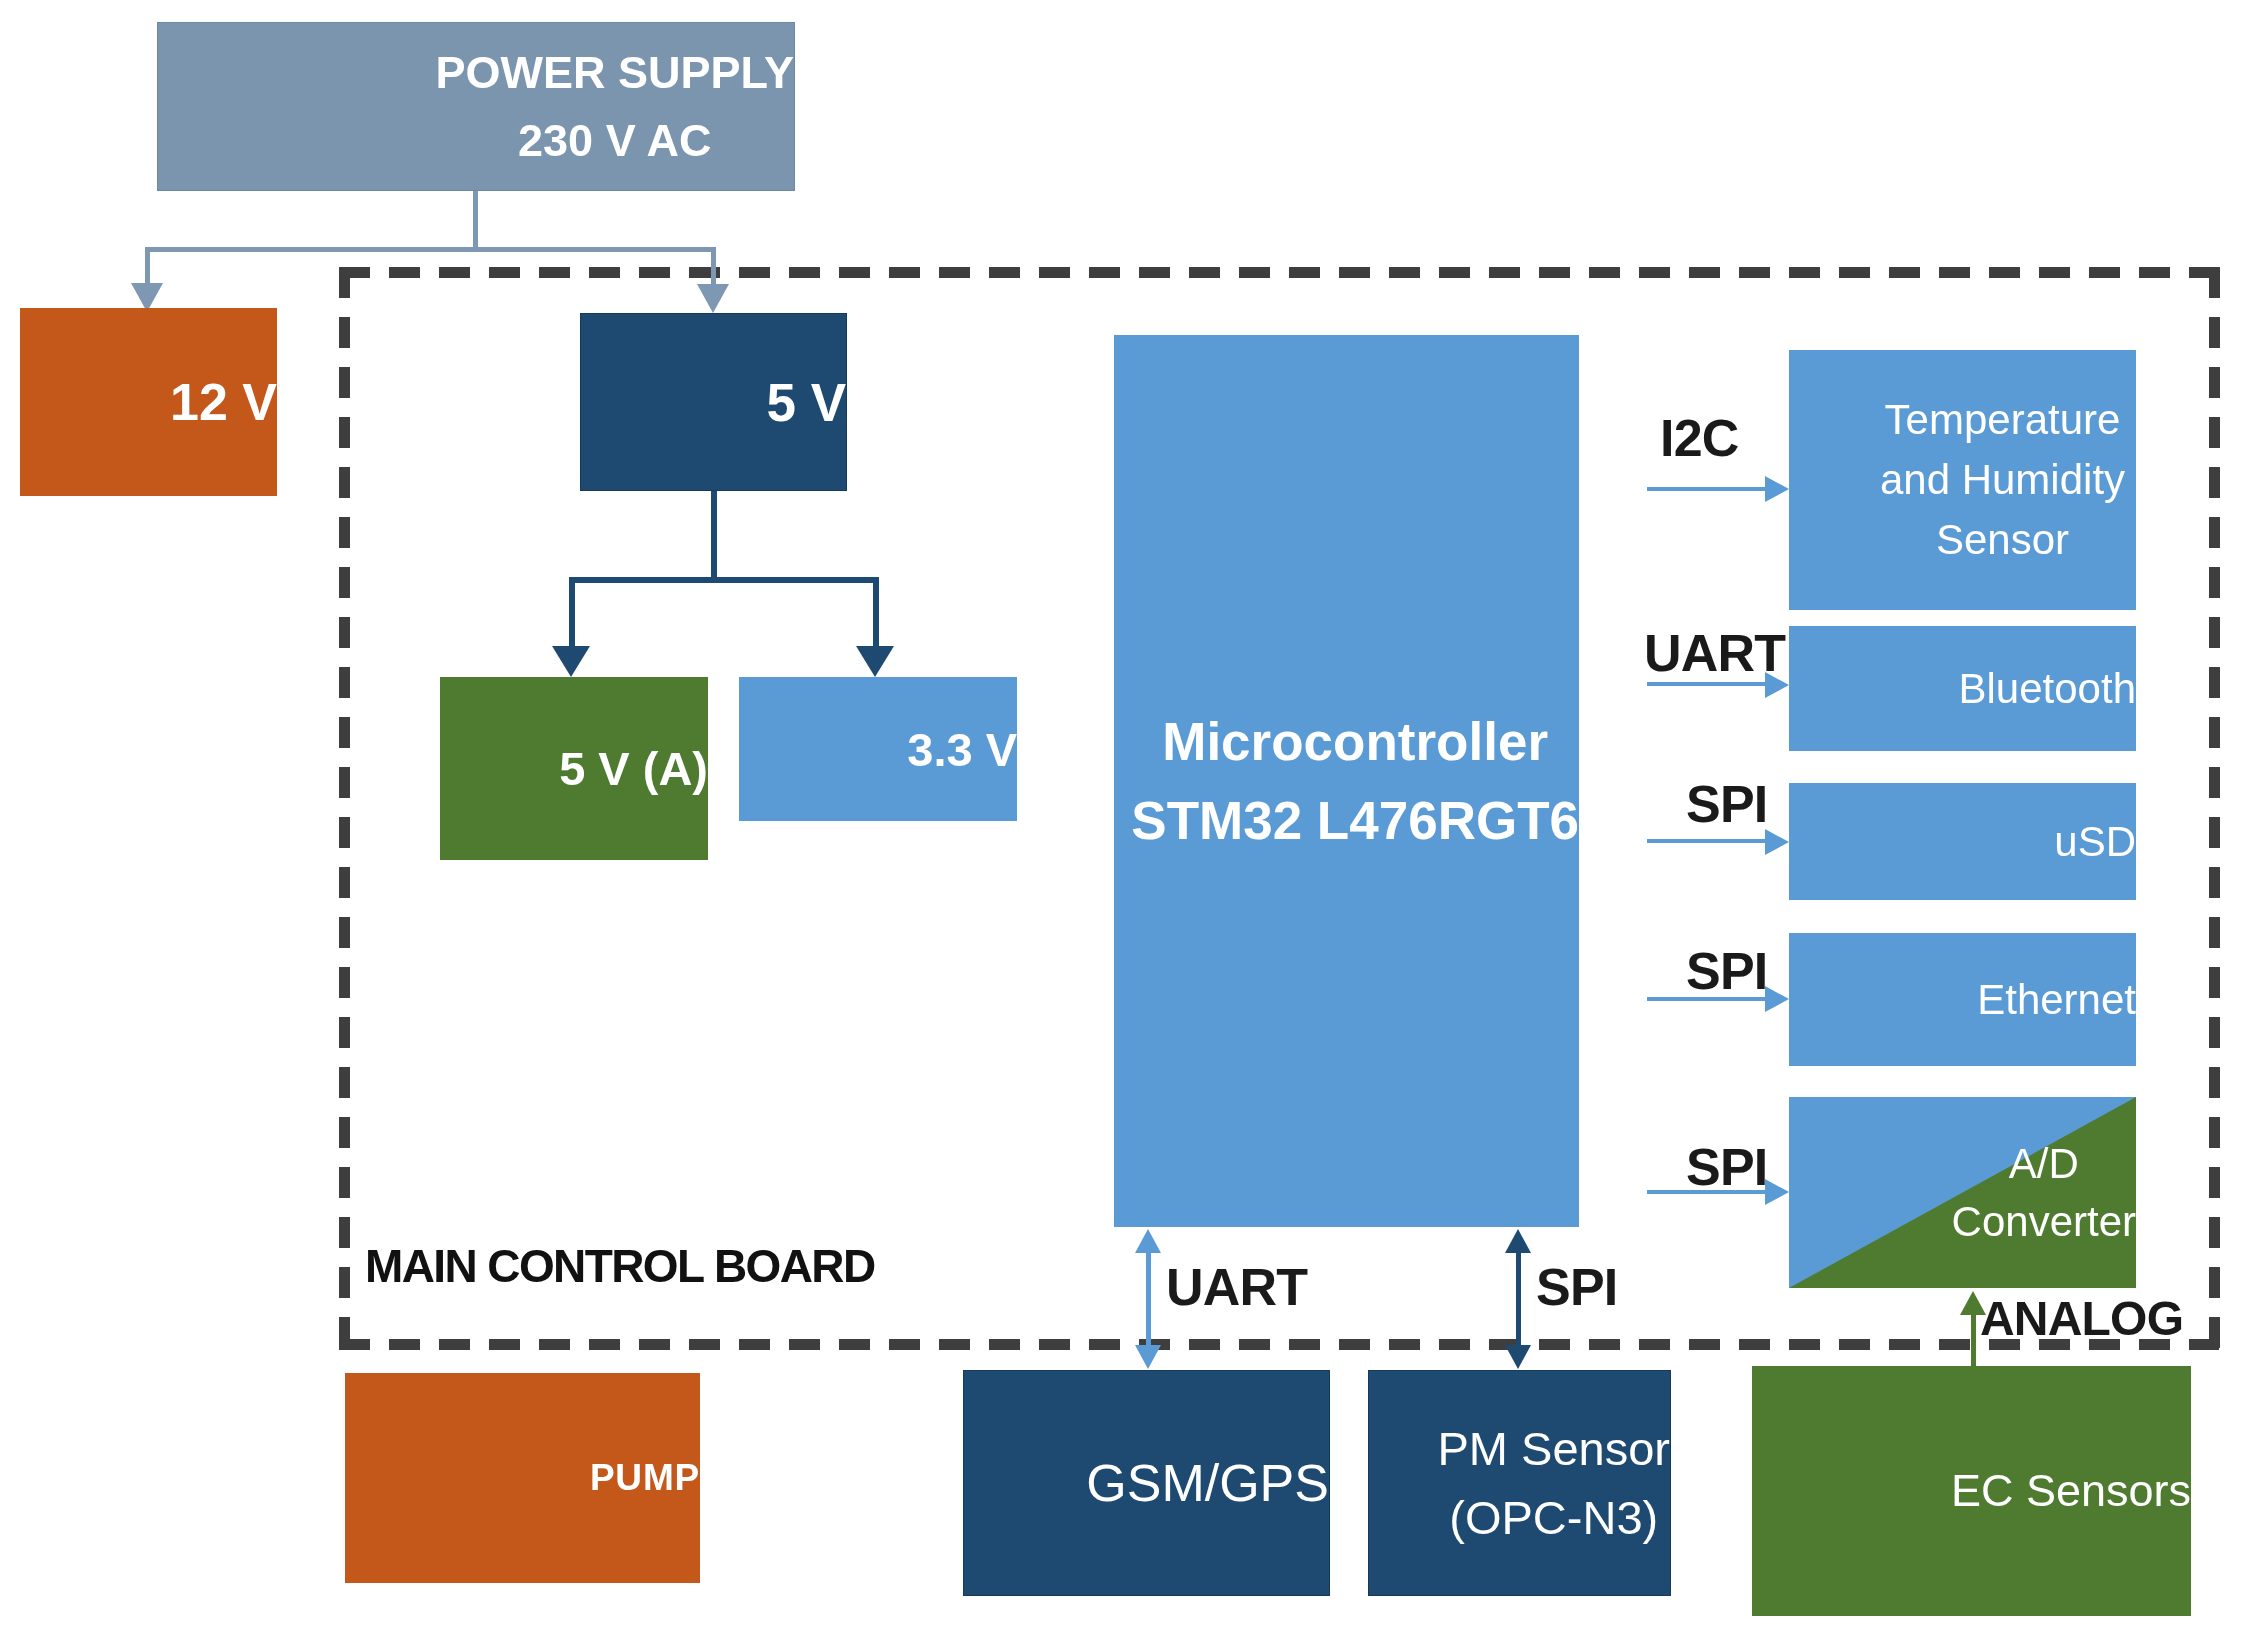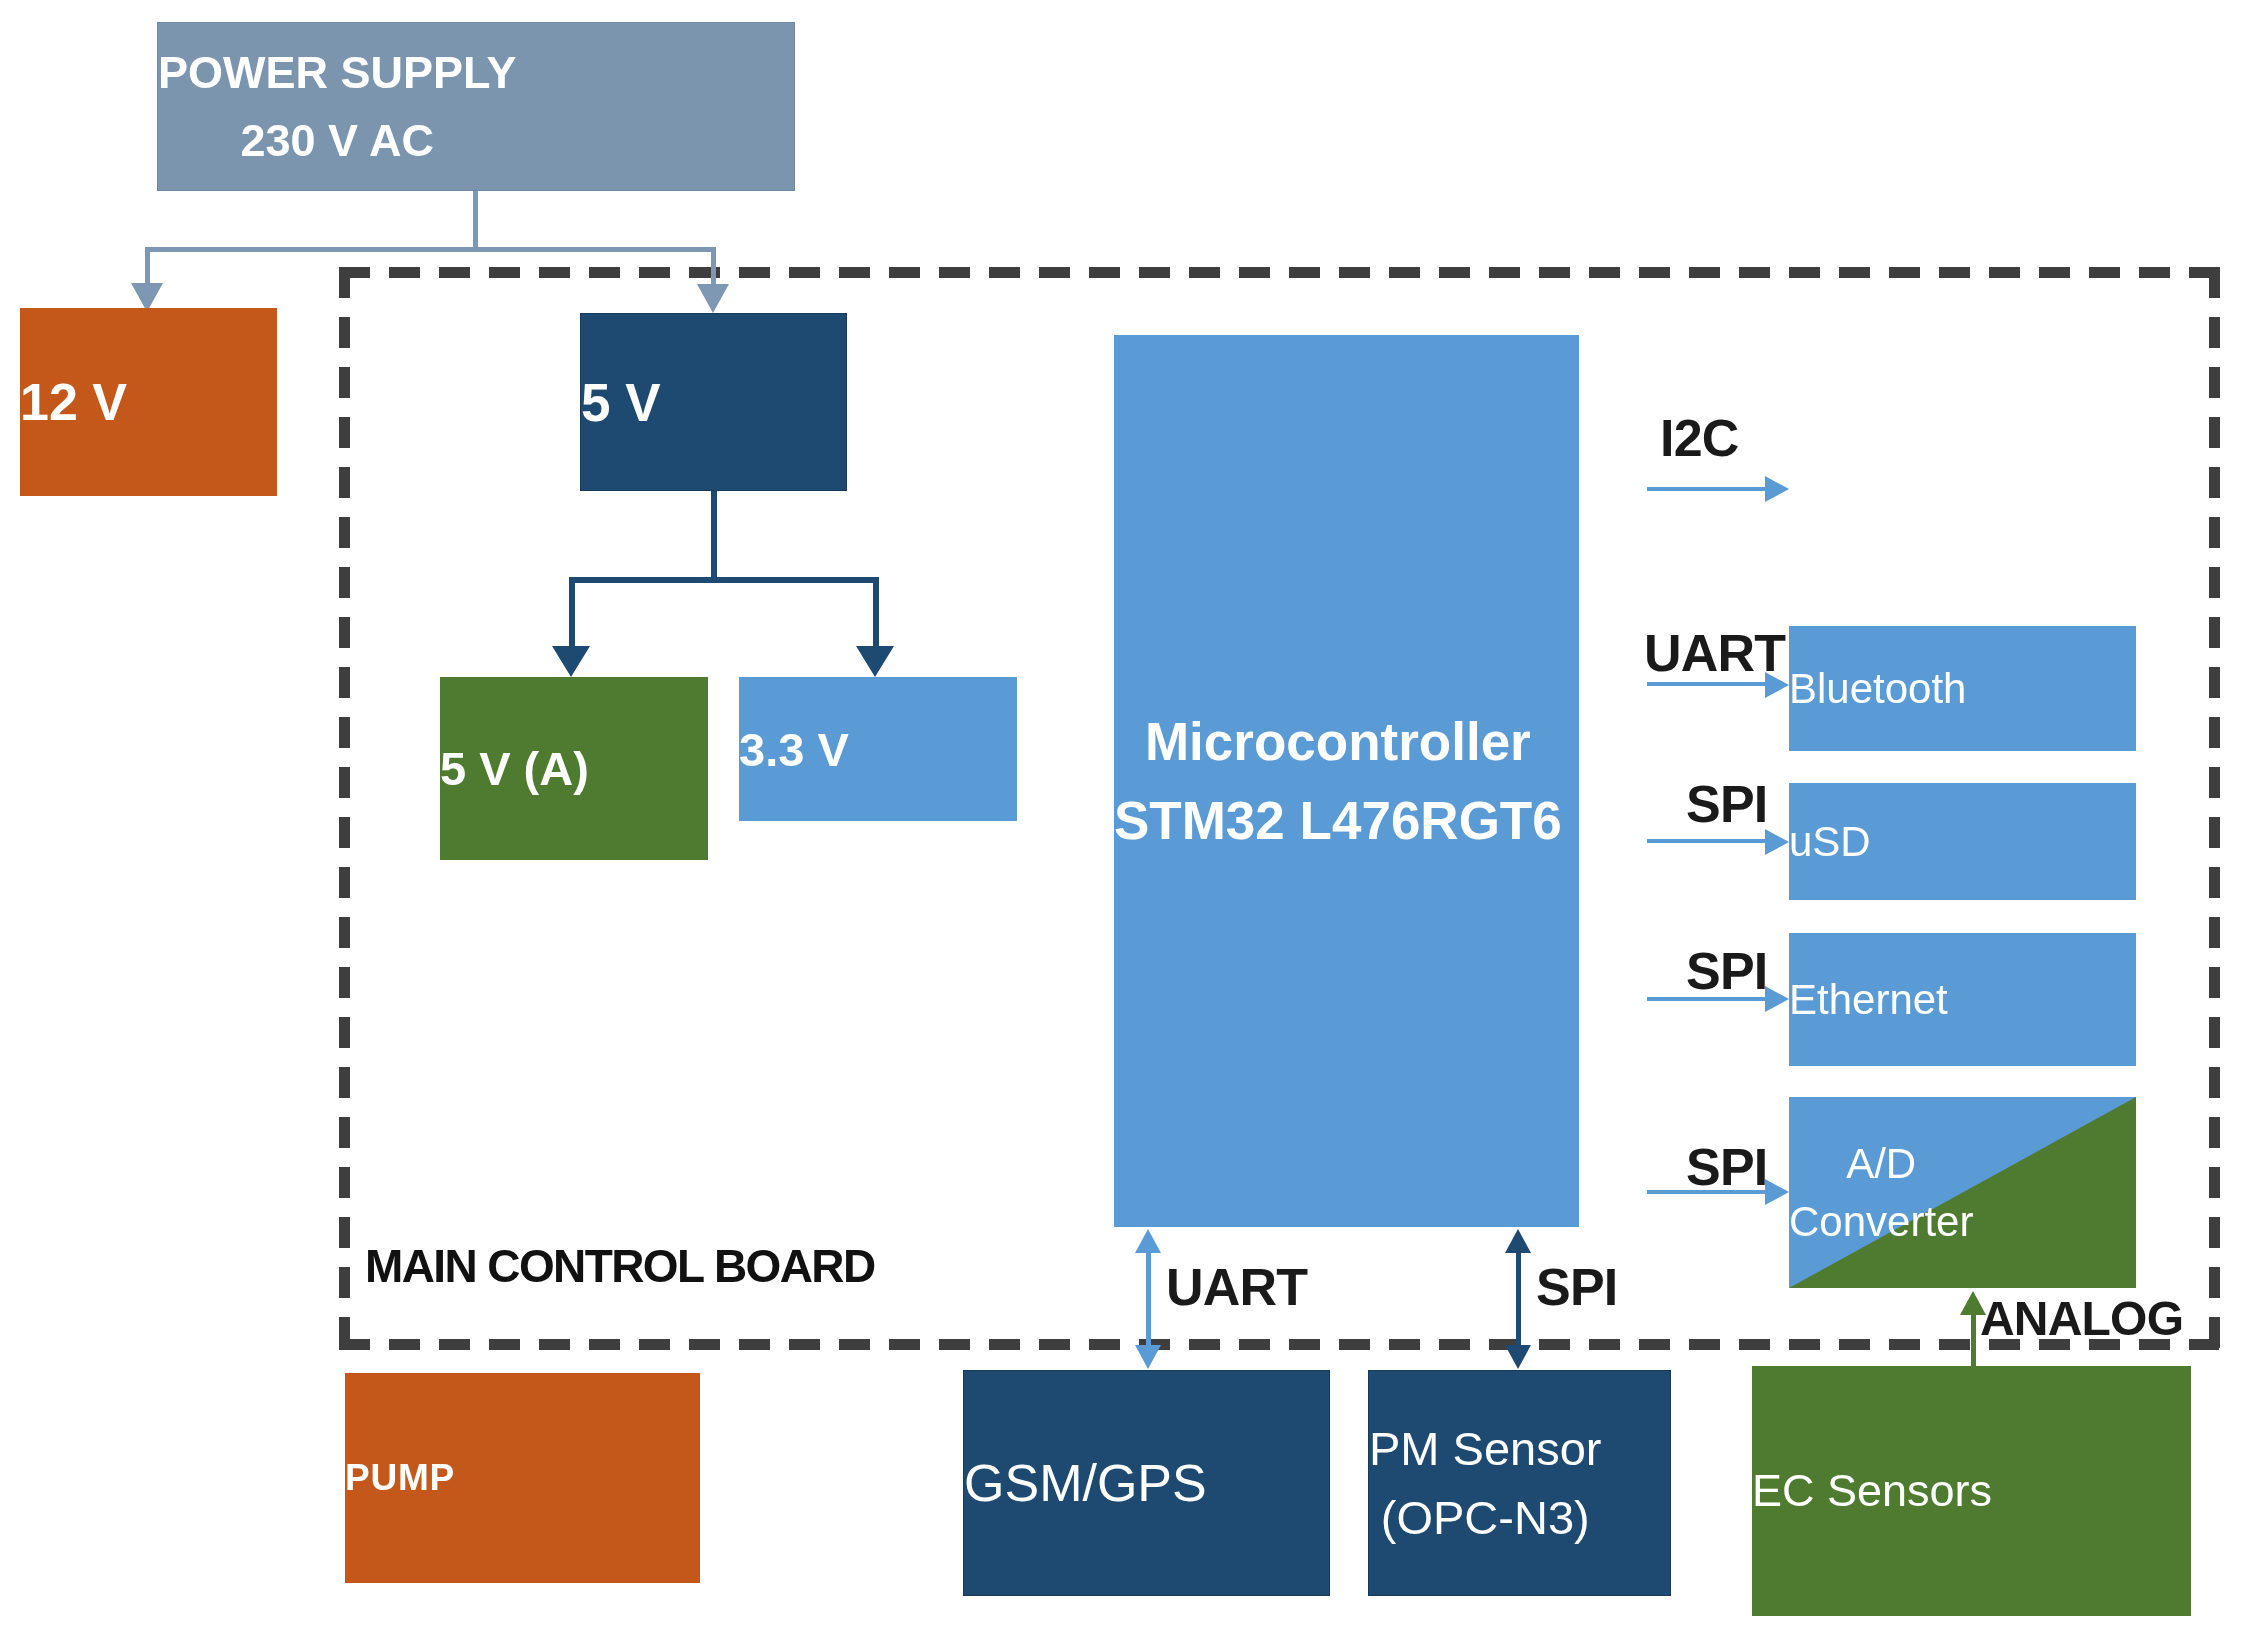--- a/index.html
+++ b/index.html
@@ -1,20 +1,20 @@
 <!DOCTYPE html>
 <html style="font-size:13px"><head>
 <meta charset="utf-8">
 <style>
   html,body{margin:0;padding:0;background:#ffffff;overflow:hidden;}
   .stage{
     position:relative;width:2250px;height:1645px;background:#ffffff;
     font-family:"Liberation Sans","DejaVu Sans",sans-serif;
   }
-  .box{position:absolute;display:flex;align-items:center;justify-content:flex-start;
+  .box{position:absolute;display:flex;align-items:center;justify-content:flex-end;
        text-align:center;color:#ffffff;box-sizing:border-box;}
   .bold{font-weight:700;}
   .steel{background:#7C95AF;border:1.6px solid #6E88A3;}
   .orange{background:#C4571A;}
   .navy{background:#1E4A72;border:1.6px solid #17395A;}
   .green{background:#4E7B2F;}
   .lblue{background:#5B9BD5;}
   .line{position:absolute;}
   .steel-line{background:#7E97B2;}
   .navy-line{background:#1E4A72;}
@@ -77,20 +77,23 @@
     <span>3.3 V</span>
   </div>
 
   <div class="box lblue bold" style="left:1114px;top:335px;width:465px;height:892px;font-size:53px;line-height:79px;">
     <div>
         <div>Microcontroller</div>
          <div>STM32 L476RGT6</div>
       </div>
   </div>
 
+  <div class="box lblue" style="left:1789px;top:350px;width:347px;height:260px;font-size:42px;line-height:60px;">
+    <span style="display:inline-block;max-width:267px;">Temperature and Humidity Sensor</span>
+  </div>
   <div class="box lblue" style="left:1789px;top:783px;width:347px;height:117px;font-size:42px;">
     <span>uSD</span>
   </div>
   <div class="box lblue" style="left:1789px;top:626px;width:347px;height:125px;font-size:42px;">
     <span>Bluetooth</span>
   </div>
   <div class="box lblue" style="left:1789px;top:933px;width:347px;height:133px;font-size:42px;">
     <span>Ethernet</span>
   </div>
   <div class="box lblue" style="left:1789px;top:1097px;width:347px;height:191px;font-size:42px;line-height:58px;overflow:hidden;">

